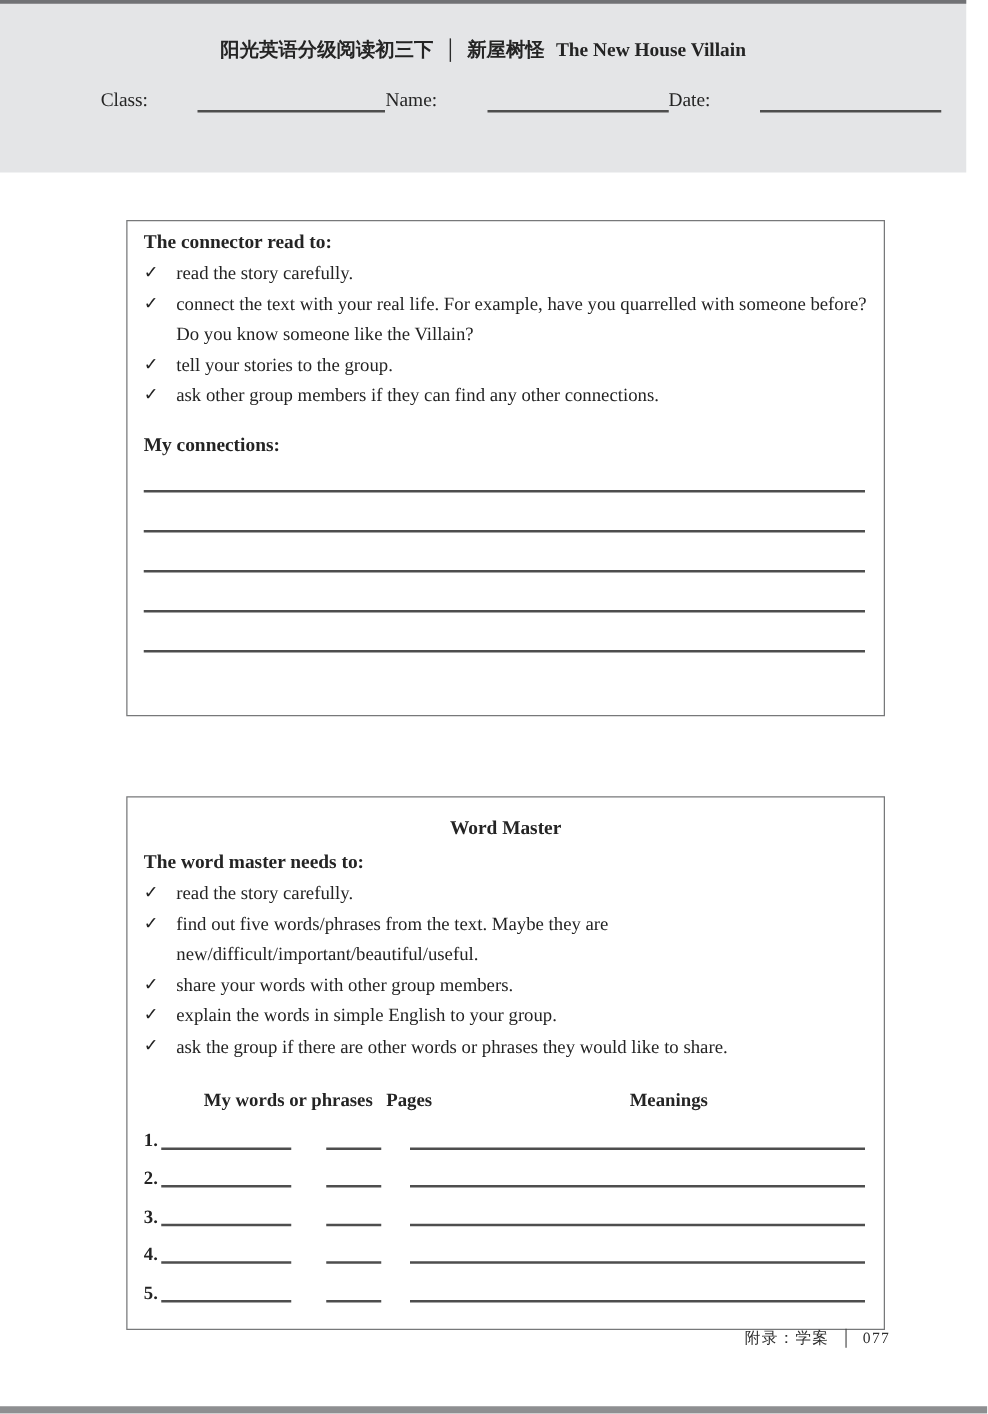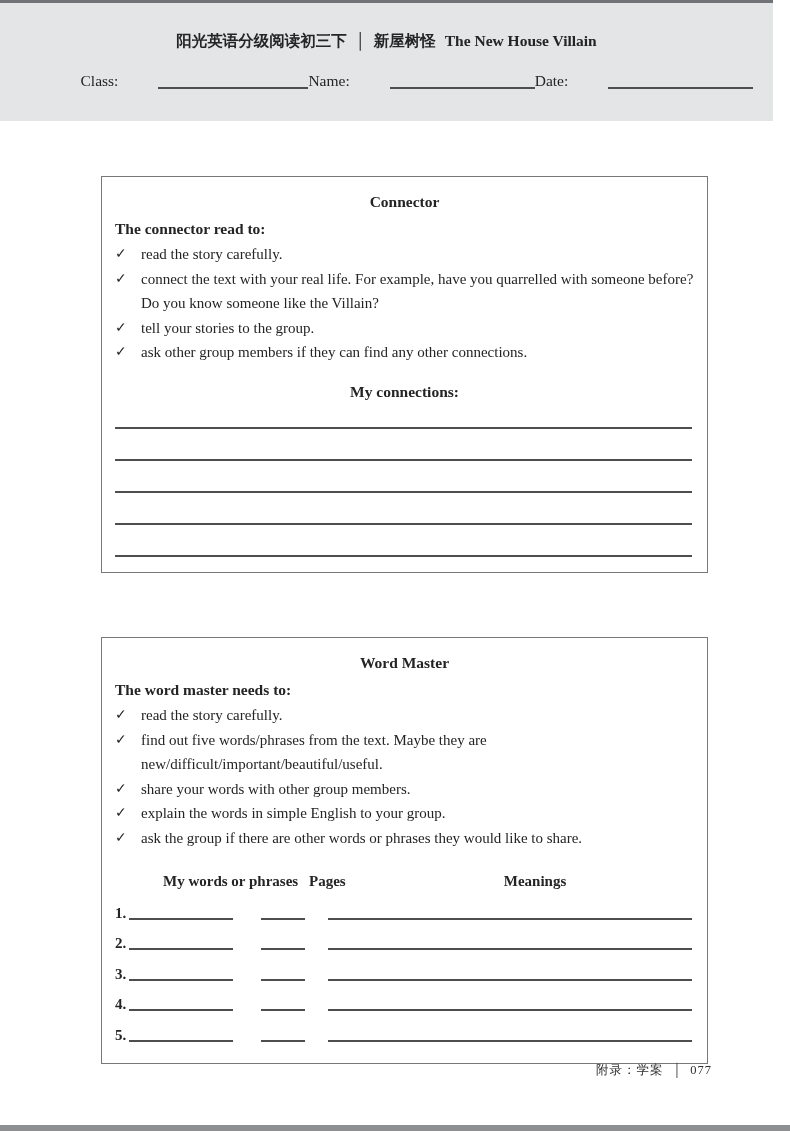--- a/index.html
+++ b/index.html
@@ -12,38 +12,38 @@
   }
   html,body{margin:0;padding:0;background:#fff;}
   .page{
     position:relative;width:790px;height:1131px;margin:0 auto;
     background:#fff;color:var(--text);
     font-family:"Liberation Serif","DejaVu Serif",serif;
     overflow:hidden;
   }
   
   .header-band{
-    position:absolute;top:0;left:0;right:17px;height:121px;
+    position:absolute;top:0;left:0;right:17px;height:138px;
     background:var(--header-band);
     border-top:3px solid var(--top-bar);
     box-sizing:border-box;
   }
   .doc-title{
     margin-top:28px;text-align:center;
     font-size:15.5px;font-weight:bold;line-height:20px;
     white-space:nowrap;
   }
   .title-sep{font-weight:normal;margin:0 8px;color:#2b2b2b;}
   .title-en{margin-left:9px;}
   .fields-row{
     width:612px;margin:21px auto 0;
     display:flex;justify-content:space-between;
     font-size:15.5px;line-height:18px;
   }
-  .field{display:flex;align-items:center;gap:35px;}
+  .field{display:flex;align-items:flex-end;gap:35px;}
   .field-blank{
     display:inline-block;width:145px;height:14px;
     border-bottom:2px solid var(--line);margin-left:5px;
   }
   .field-blank-class{width:150px;}
   
   .box{
     position:absolute;left:101px;width:607px;
     border:1px solid var(--box-border);
     box-sizing:border-box;background:#fff;
@@ -54,21 +54,21 @@
   .box-title{
     margin:15px 0 0;text-align:center;
     font-size:15.5px;font-weight:bold;line-height:20px;
   }
   .lead{margin:6px 0 0;font-weight:bold;font-size:15.5px;line-height:22px;}
   .checklist{list-style:none;margin:2px 0 0;padding:0;font-size:15px;}
   .checklist li{display:flex;line-height:24.5px;}
   .check{width:26px;flex-shrink:0;font-size:14px;}
   .item-text{flex:1;}
   
-  .my-connections{margin-top:16px;text-align:center;}
+  .my-connections{margin-top:16px;}
   .write-line{
     height:30px;border-bottom:2px solid var(--line);margin-right:2px;
   }
   .write-line:first-child{height:24px;}
   
   .wm-table{margin-top:20px;font-size:15px;}
   .t-head{
     display:grid;grid-template-columns:146px 67px 1fr;
     font-weight:bold;line-height:22px;margin-left:48px;
   }
@@ -115,21 +115,20 @@
         <span class="field-blank"></span>
       </div>
       <div class="field">
         <span>Date:</span>
         <span class="field-blank"></span>
       </div>
     </div>
   </header>
 
   <section class="box box-connector">
-    <h2 class="box-title">Connector</h2>
     <p class="lead">The connector read to:</p>
     <ul class="checklist">
       <li>
         <span class="check">✓</span>
         <span class="item-text">read the story carefully.</span>
       </li>
       <li>
         <span class="check">✓</span>
         <span class="item-text">connect the text with your real life. For example, have you quarrelled with someone before? Do you know someone like the Villain?</span>
       </li>

